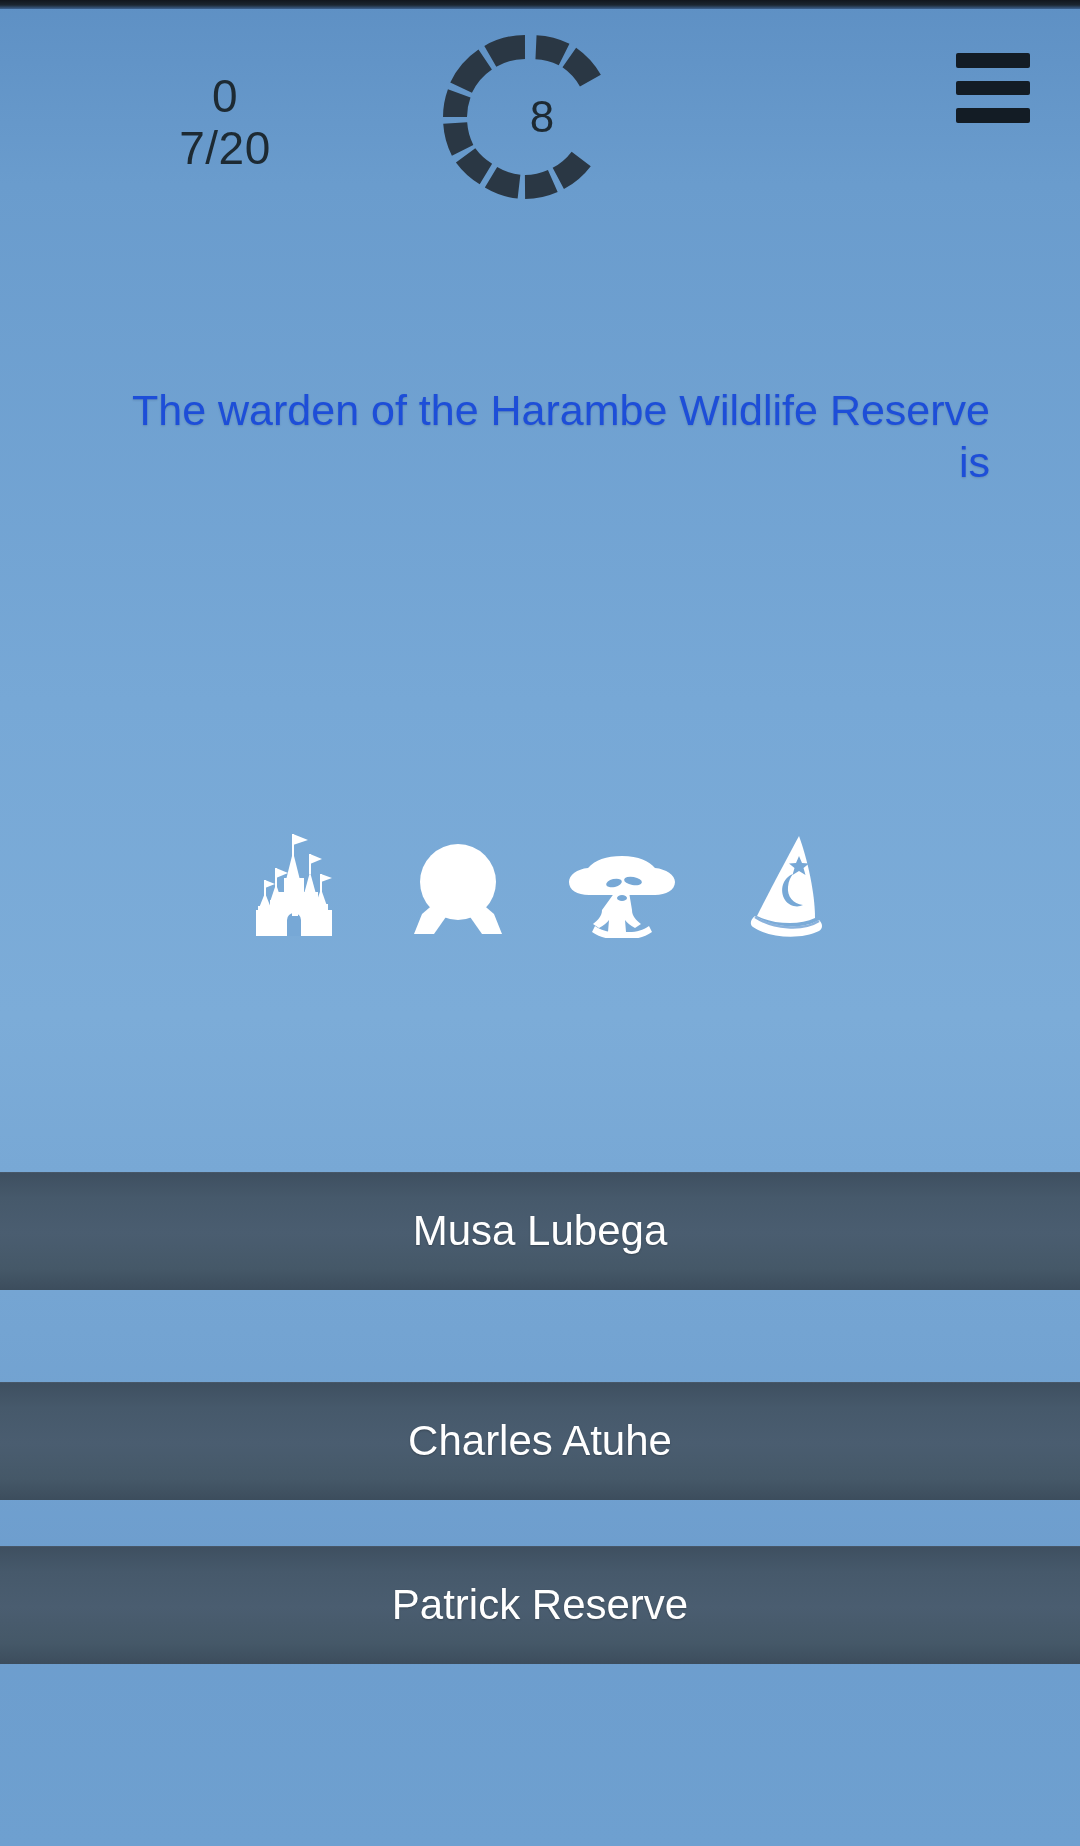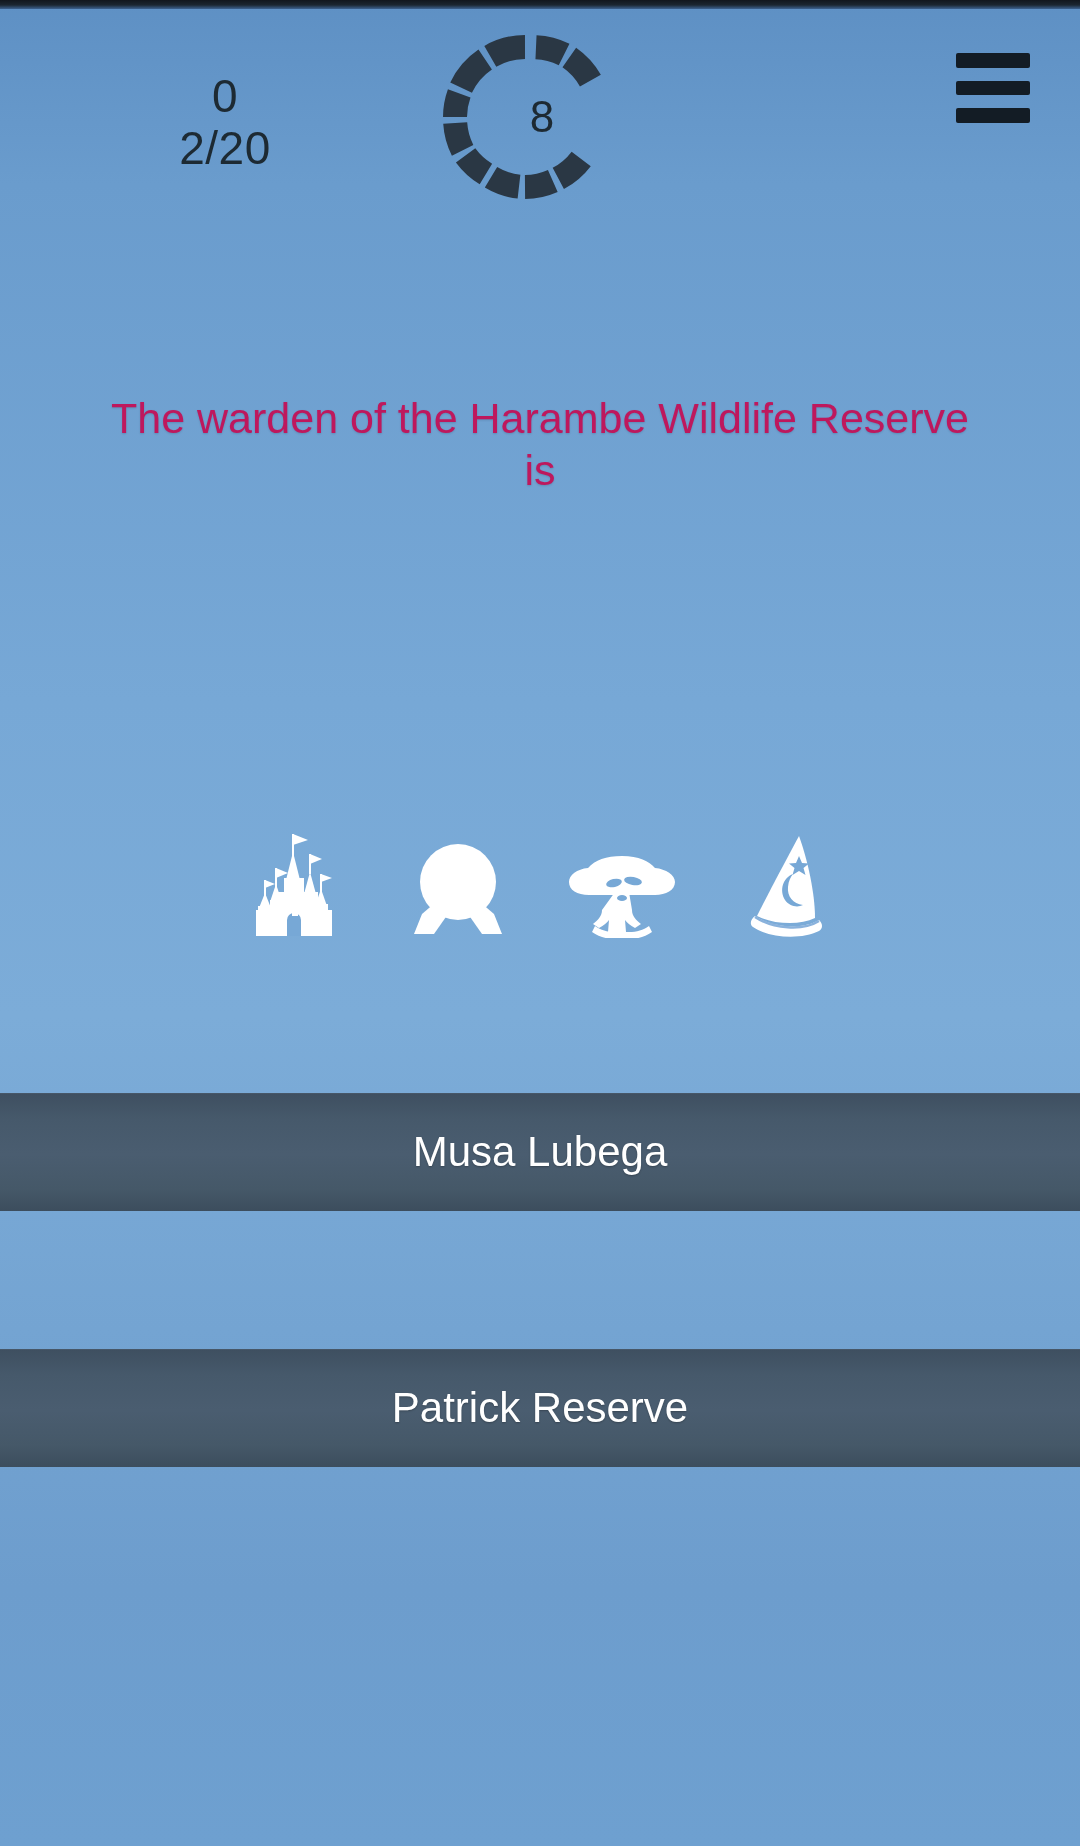--- a/index.html
+++ b/index.html
@@ -59,42 +59,42 @@
     display:flex; flex-direction:column; justify-content:center; gap:13px;
     cursor:pointer;
   }
   .menu-btn span{
     display:block; width:74px; height:16px; border-radius:2px;
     background:#131c25;
   }
 
   
   .question{
-    position:absolute; top:392px; left:90px; width:900px;
-    text-align:center; color:#be185d;
+    position:absolute; top:384px; left:90px; width:900px;
+    text-align:right; color:#1d4ed8;
     font-size:43px; line-height:1.22;
     font-weight:400;
     text-shadow:0 1px 2px rgba(20,40,60,.18);
   }
 
   
   .parks{
     position:absolute; top:818px; left:0; width:1080px;
     display:flex; justify-content:center; align-items:flex-end;
     gap:0;
   }
   .park{
     width:164px; height:120px;
     display:flex; align-items:flex-end; justify-content:center;
   }
   .park svg{ display:block; }
 
   
   .answers{
-    position:absolute; top:1093px; left:0; width:1080px;
+    position:absolute; top:1172px; left:0; width:1080px;
   }
   .answer{
     width:1080px; height:118px;
     display:flex; align-items:center; justify-content:center;
     color:#ffffff; font-size:42px; font-weight:400;
     background:linear-gradient(180deg,
         #3e4f60 0%,
         #46596b 22%,
         #4a5d70 52%,
         #455868 82%,
@@ -107,21 +107,21 @@
 </style>
 </head>
 <body>
 
 <div class="statusbar"></div>
 
 <div class="header">
 
   <div class="score-block">
     <div class="score-points">0</div>
-    <div class="score-progress">2/20</div>
+    <div class="score-progress">7/20</div>
   </div>
 
   <div class="timer">
     <svg viewBox="0 0 190 190">
       <g fill="none" stroke="#2a3744" stroke-width="24">
 
         <path d="M 95 25 A 70 70 0 0 0 60.3 34.3"></path>
         <path d="M 55.2 37.5 A 70 70 0 0 0 31.1 65.6"></path>
         <path d="M 29.2 71.4 A 70 70 0 0 0 25 95"></path>
         <path d="M 25.2 101.0 A 70 70 0 0 0 32.6 128.3"></path>
@@ -251,19 +251,22 @@
 
 <div class="answers">
 
   <div class="answer">
     <span>Musa Lubega</span>
   </div>
   <div class="answer-gap"></div>
 
   <div class="answer-gap"></div>
 
+  <div class="answer">
+    <span>Charles Atuhe</span>
+  </div>
   <div class="answer-gap"></div>
 
   <div class="answer">
     <span>Patrick Reserve</span>
   </div>
 
 </div>
 
 </body></html>

